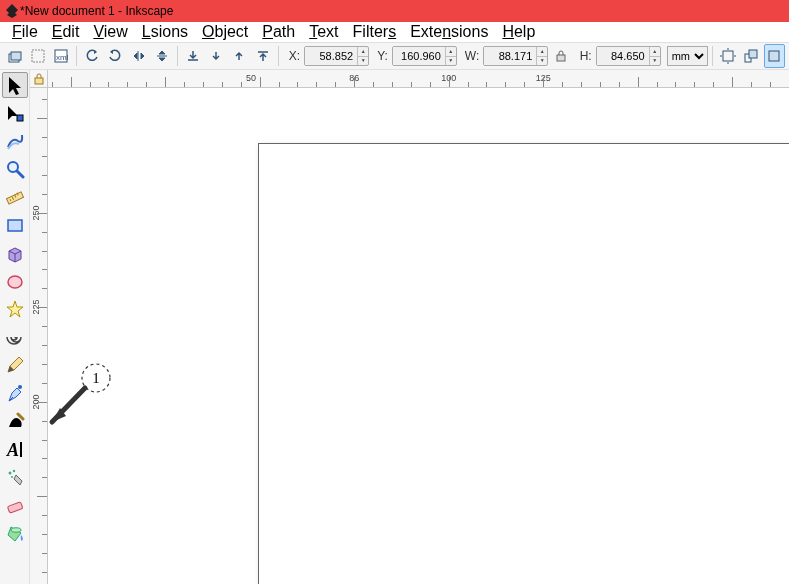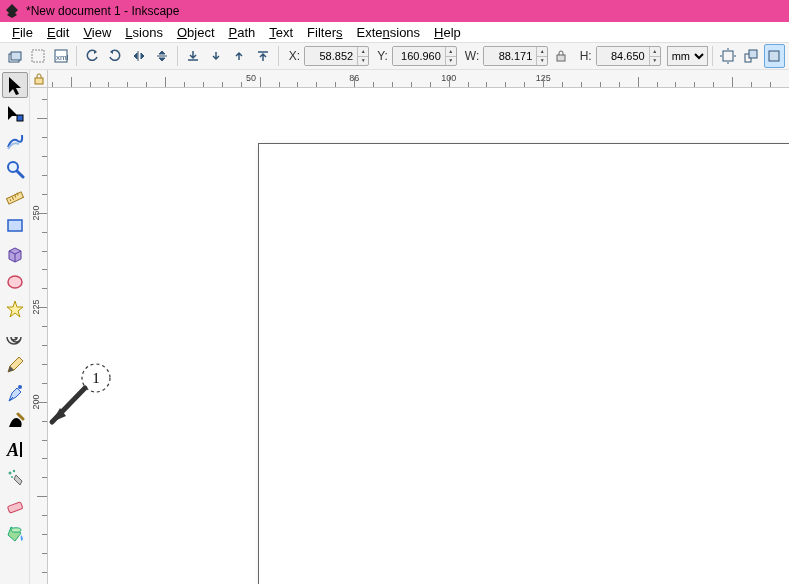--- a/index.html
+++ b/index.html
@@ -1,26 +1,26 @@
 <!DOCTYPE html>
 <html><head>
 <meta charset="utf-8">
 <style>
   * { box-sizing: border-box; margin: 0; padding: 0; }
   html, body { width: 789px; height: 584px; overflow: hidden; font-family: "Segoe UI", Tahoma, sans-serif; font-size: 12px; background: #fff; color: #000; }
   .window { display: flex; flex-direction: column; width: 100%; height: 100%; }
 
   
-  .titlebar { height: 22px; display: flex; align-items: center; padding: 0 4px; gap: 6px; background: #ec4899; border-bottom: 0; }
+  .titlebar { height: 22px; display: flex; align-items: center; padding: 0 4px; gap: 0; background: #ef4444; border-bottom: 0; }
   .titlebar .logo { width: 16px; height: 16px; display: flex; align-items: center; justify-content: center; }
   .titlebar .title { font-size: 12px; }
 
   
   .menubar { height: 20px; display: flex; align-items: center; padding: 0 6px; gap: 2px; background: #fff; }
-  .menuitem { padding: 1px 6px; cursor: default; font-size: 13px; }
+  .menuitem { padding: 1px 6px; cursor: default; font-size: 16px; }
   .menuitem u { text-decoration: underline; }
 
   
   .toolbar { height: 28px; display: flex; align-items: center; padding: 0 4px; gap: 2px; background: #f5f5f5; border-top: 1px solid #e0e0e0; border-bottom: 1px solid #e0e0e0; }
   .tbtn { width: 24px; height: 24px; display: flex; align-items: center; justify-content: center; border: 1px solid transparent; border-radius: 2px; cursor: default; }
   .tsep { width: 6px; height: 24px; display:flex; align-items:center; justify-content:center; }
   .tsep::before { content:""; width:1px; height:20px; background:#cfcfcf; }
 
   .coord-lbl { font-size: 12px; margin: 0 2px 0 6px; color: #333; }
   .spinbox { display: inline-flex; align-items: stretch; height: 20px; border: 1px solid #aaa; background: #f0f0f0; border-radius: 2px; }

